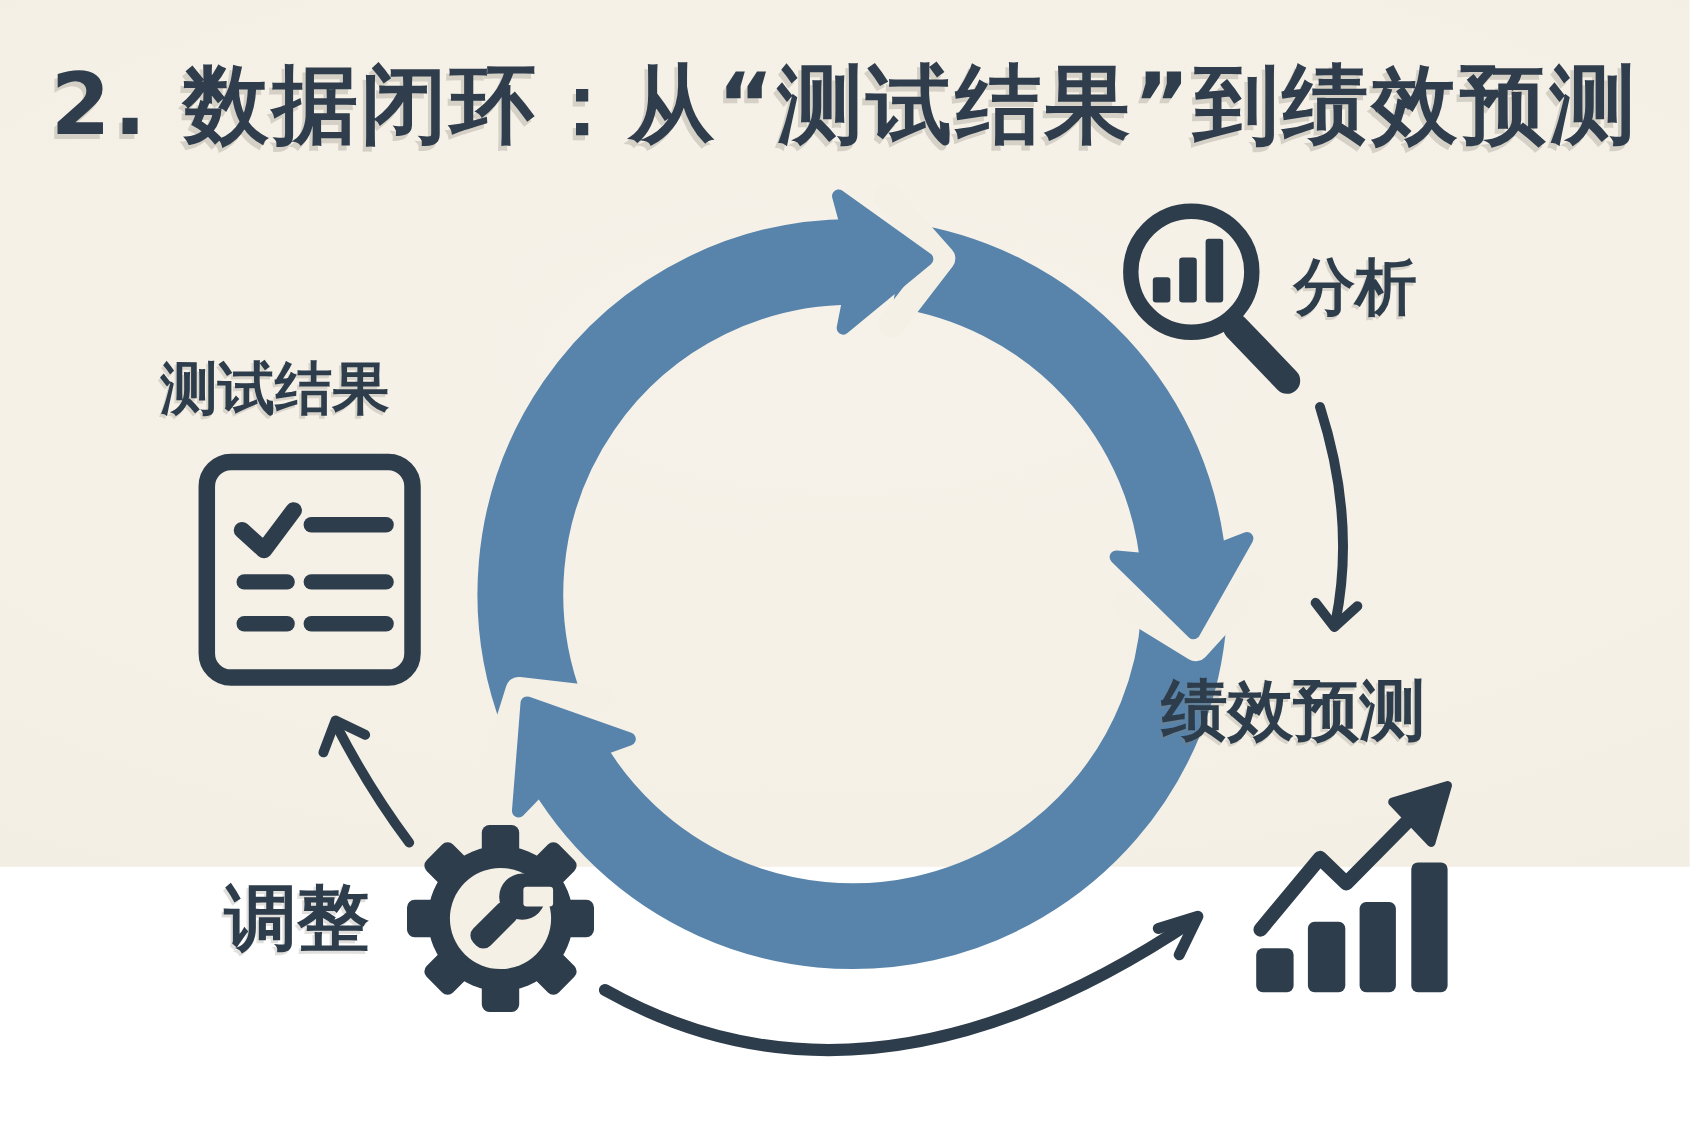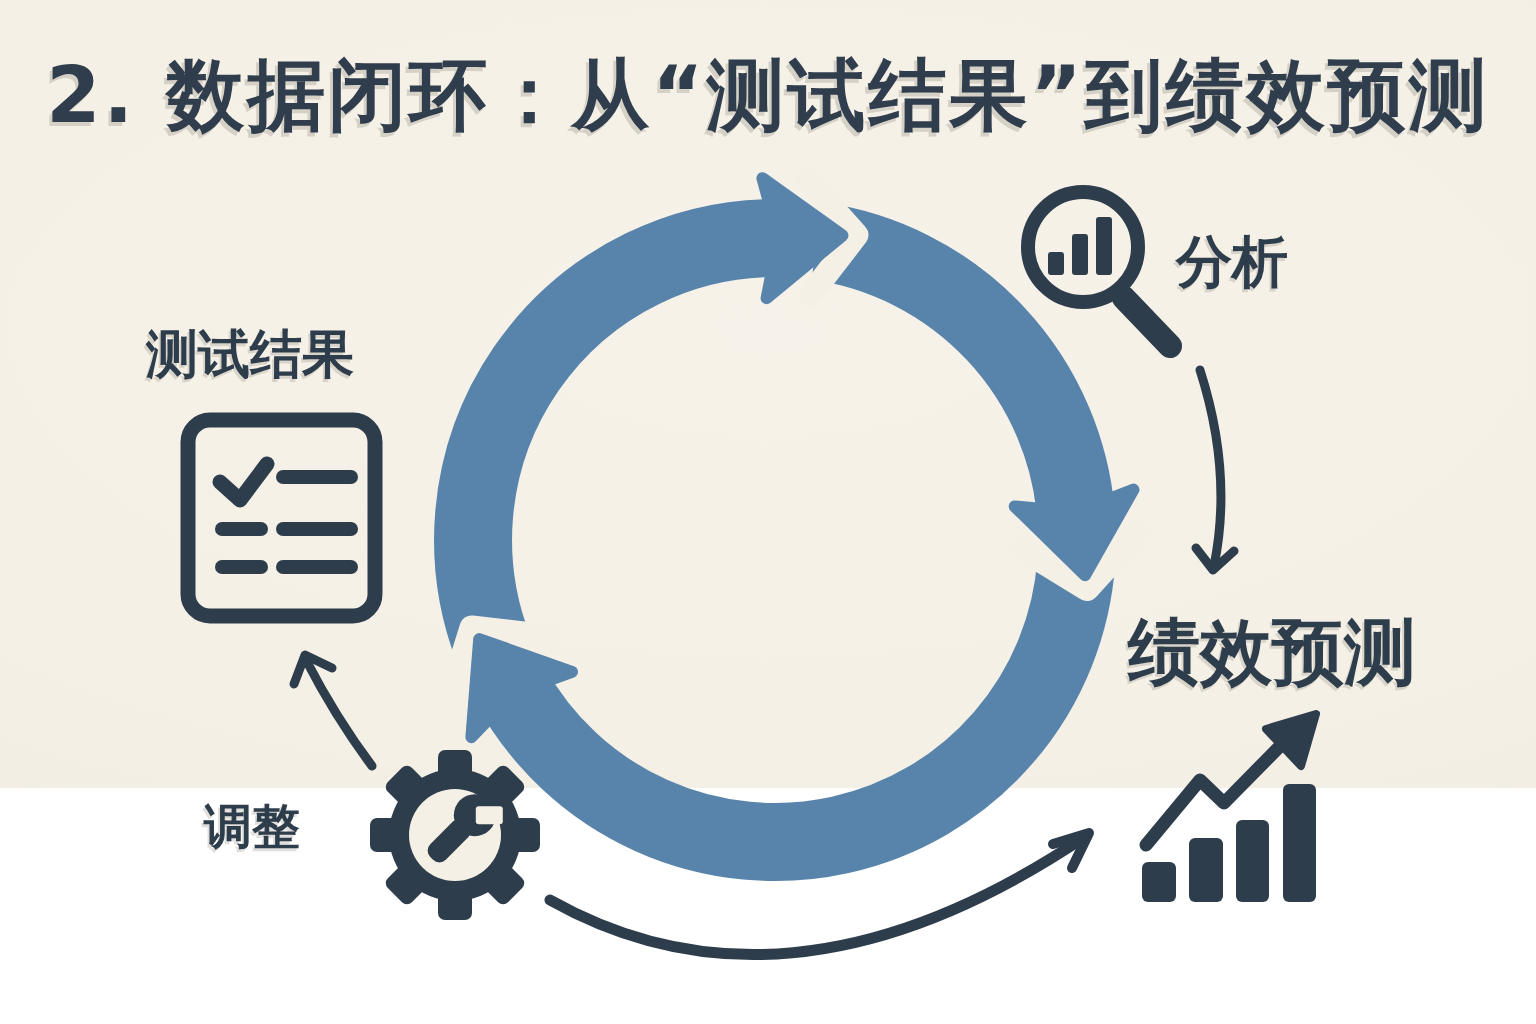--- a/index.html
+++ b/index.html
@@ -19,22 +19,22 @@
     color: #2f3d4c;
     text-shadow: -3px 4px 0 rgba(130,126,115,0.28);
   }
   .step-label {
     position: absolute; white-space: nowrap;
     font-weight: 700; color: #2e3d4b; line-height: 1;
     text-shadow: -2px 3px 0 rgba(130,126,115,0.25);
   }
   .label-test        { left: 146px;  top: 328px; font-size: 52px; }
   .label-analysis    { left: 1176px; top: 234px; font-size: 56px; }
-  .label-prediction  { left: 1128px; top: 616px; font-size: 72px; }
-  .label-adjust      { left: 204px;  top: 802px; font-size: 48px; text-align: center; }
+  .label-prediction  { left: 1056px; top: 616px; font-size: 60px; }
+  .label-adjust      { left: 204px;  top: 802px; font-size: 66px; text-align: center; }
 </style>
 </head>
 <body>
 
 <div class="stage">
 
   <svg class="diagram-svg" viewBox="0 0 1536 1024" width="1536" height="1024">
 
     <g>
 

